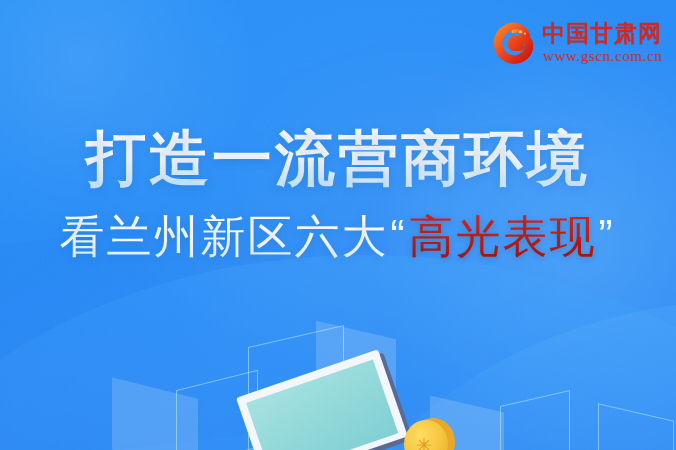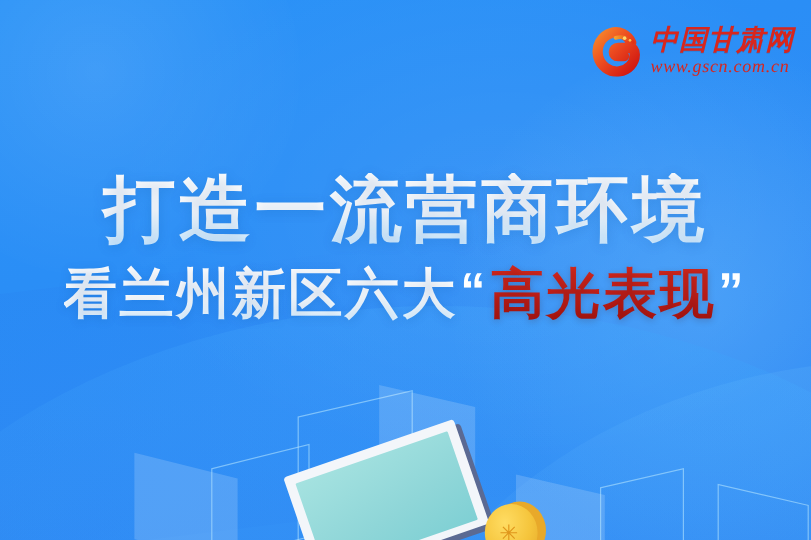--- a/index.html
+++ b/index.html
@@ -154,23 +154,22 @@
     align-items: center;
     gap: 7px;
   }
   .logo-mark {
     width: 42px; height: 42px;
     position: relative;
   }
   .logo-text-wrap {
     display: flex;
     flex-direction: column;
-    align-items: flex-start;
+    align-items: flex-end;
     line-height: 1;
-    font-style: italic;
   }
   .logo-cn {
     font-size: 23px;
     font-weight: bold;
     color: #d8261d;
     letter-spacing: 1px;
     text-shadow: 0 1px 0 rgba(0,0,0,0.10);
     white-space: nowrap;
   }
   .logo-url {
@@ -193,27 +192,27 @@
     font-size: 60px;
     font-weight: bold;
     letter-spacing: 3px;
     line-height: 1.02;
     color: #ffffff;
     background: linear-gradient(180deg, #ffffff 0%, #ffffff 52%, #e6f6ff 76%, #cfeaff 100%);
     -webkit-background-clip: text;
     background-clip: text;
     -webkit-text-fill-color: transparent;
     text-shadow: 0 2px 10px rgba(10,70,150,0.18);
-    margin: 16px;
+    margin: 0;
     white-space: nowrap;
   }
   .title-sub {
-    margin-top: 12px;
+    margin-top: 24px;
     font-size: 45px;
-    font-weight: bold;
+    font-weight: normal;
     letter-spacing: 2px;
     line-height: 1.05;
     white-space: nowrap;
   }
   .sub-white {
     color: #ffffff;
     background: linear-gradient(180deg, #ffffff 0%, #ffffff 58%, #ddf2ff 100%);
     -webkit-background-clip: text;
     background-clip: text;
     -webkit-text-fill-color: transparent;

